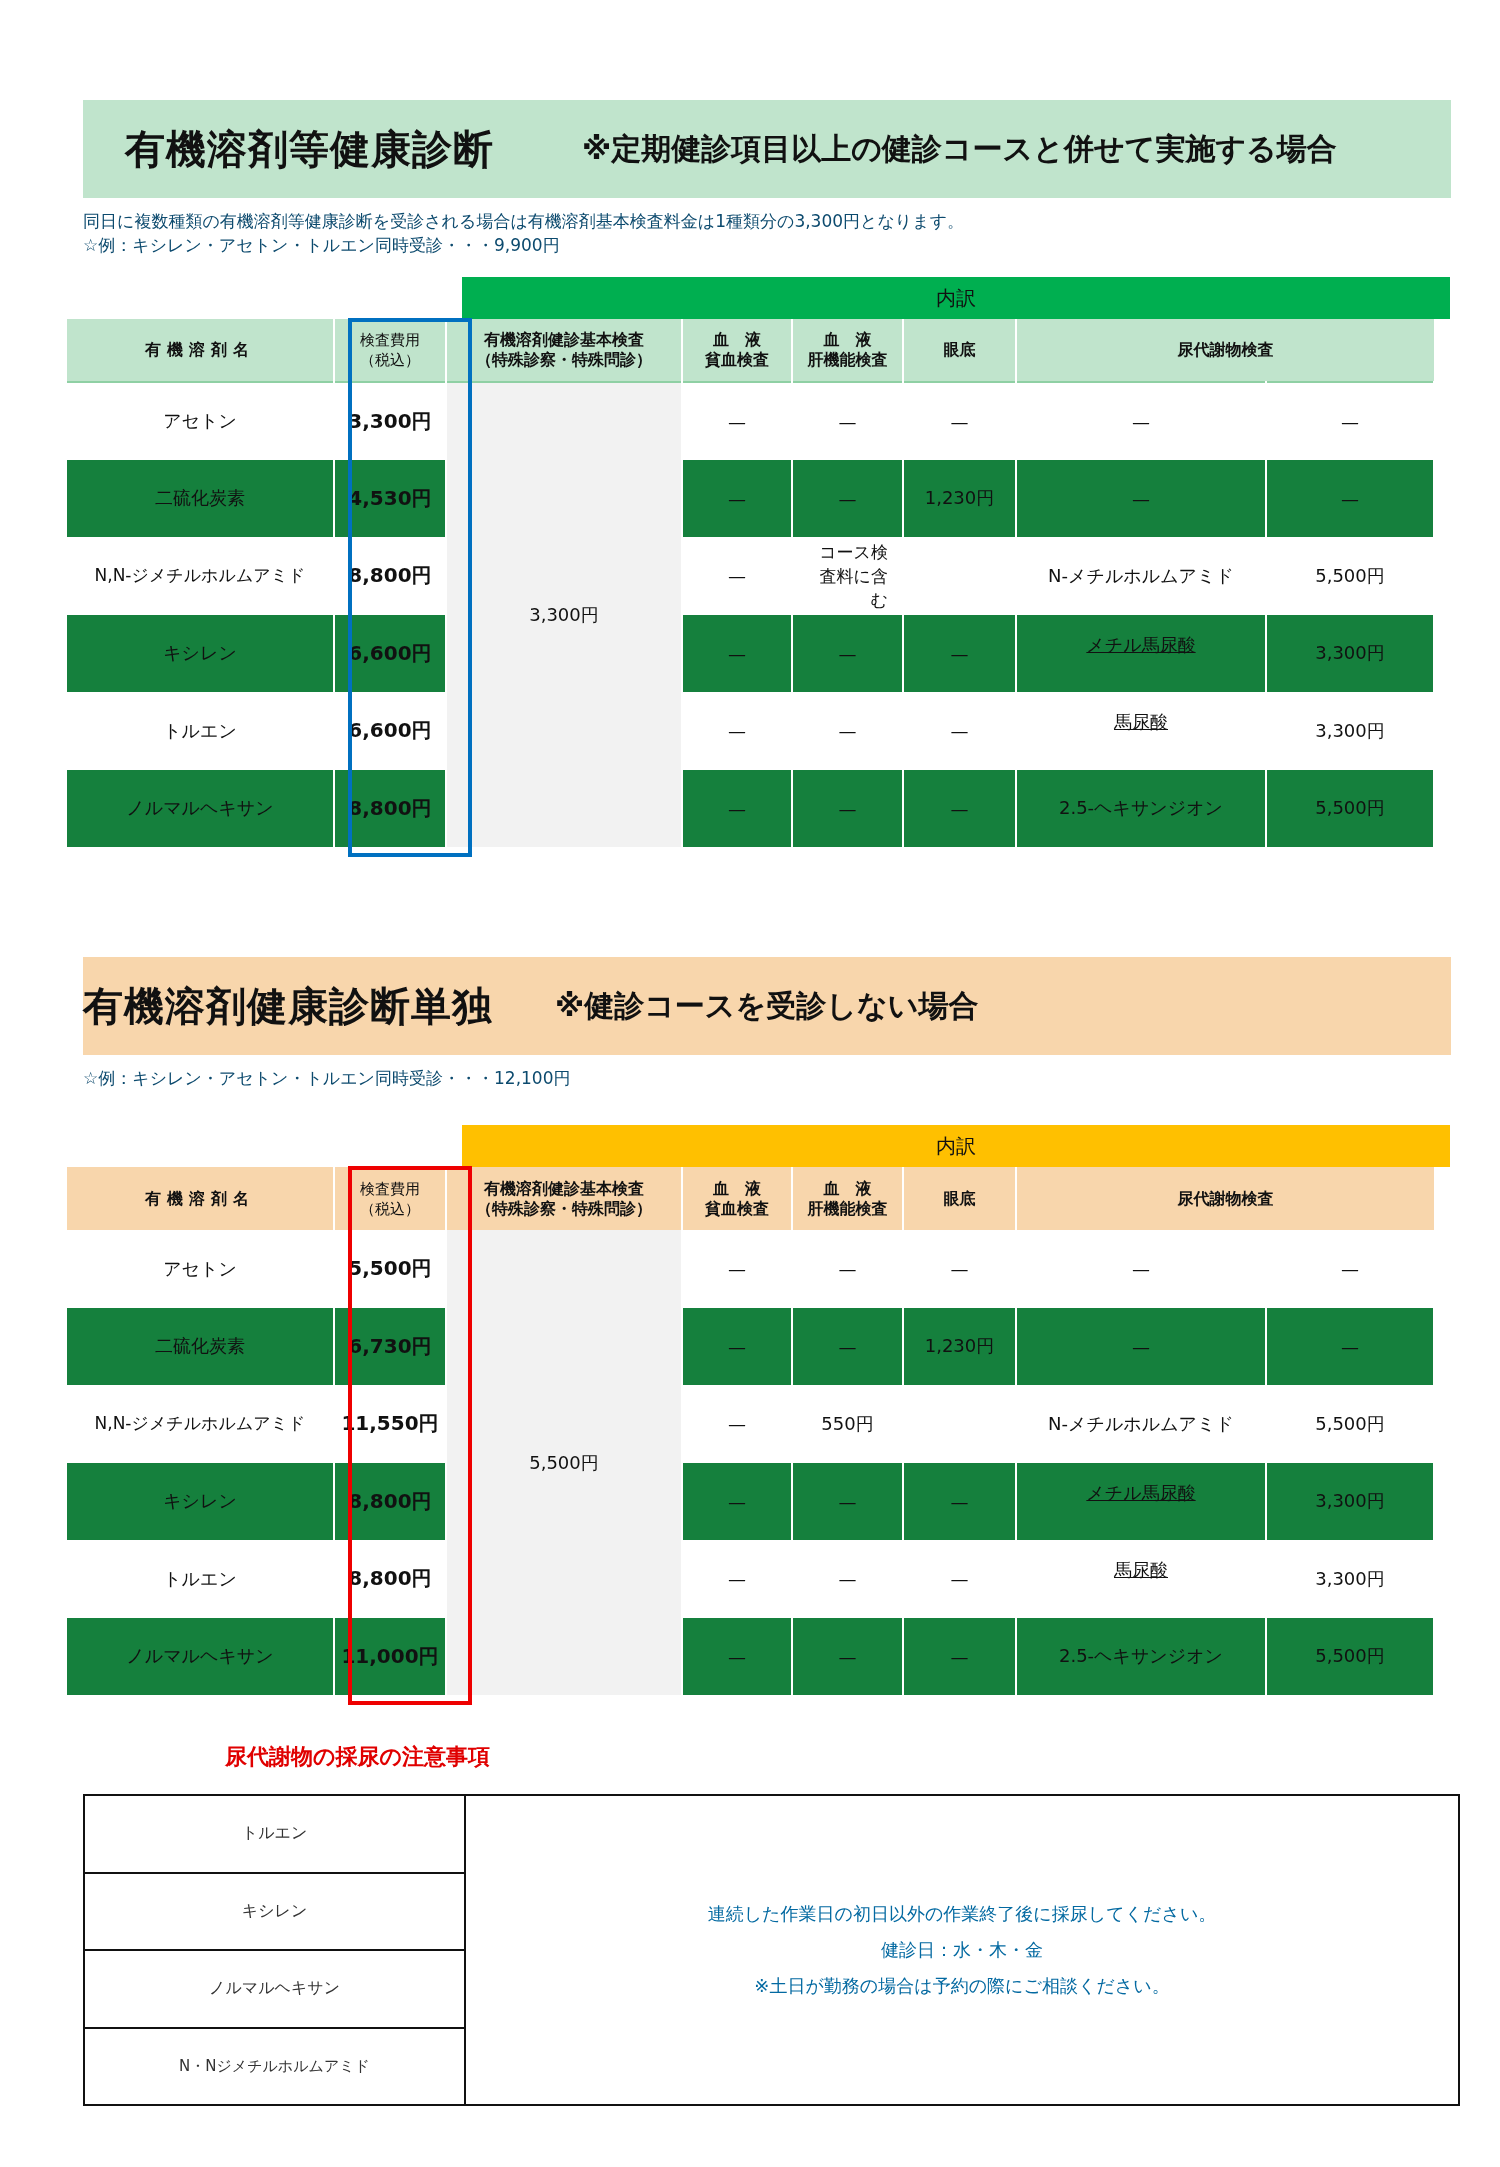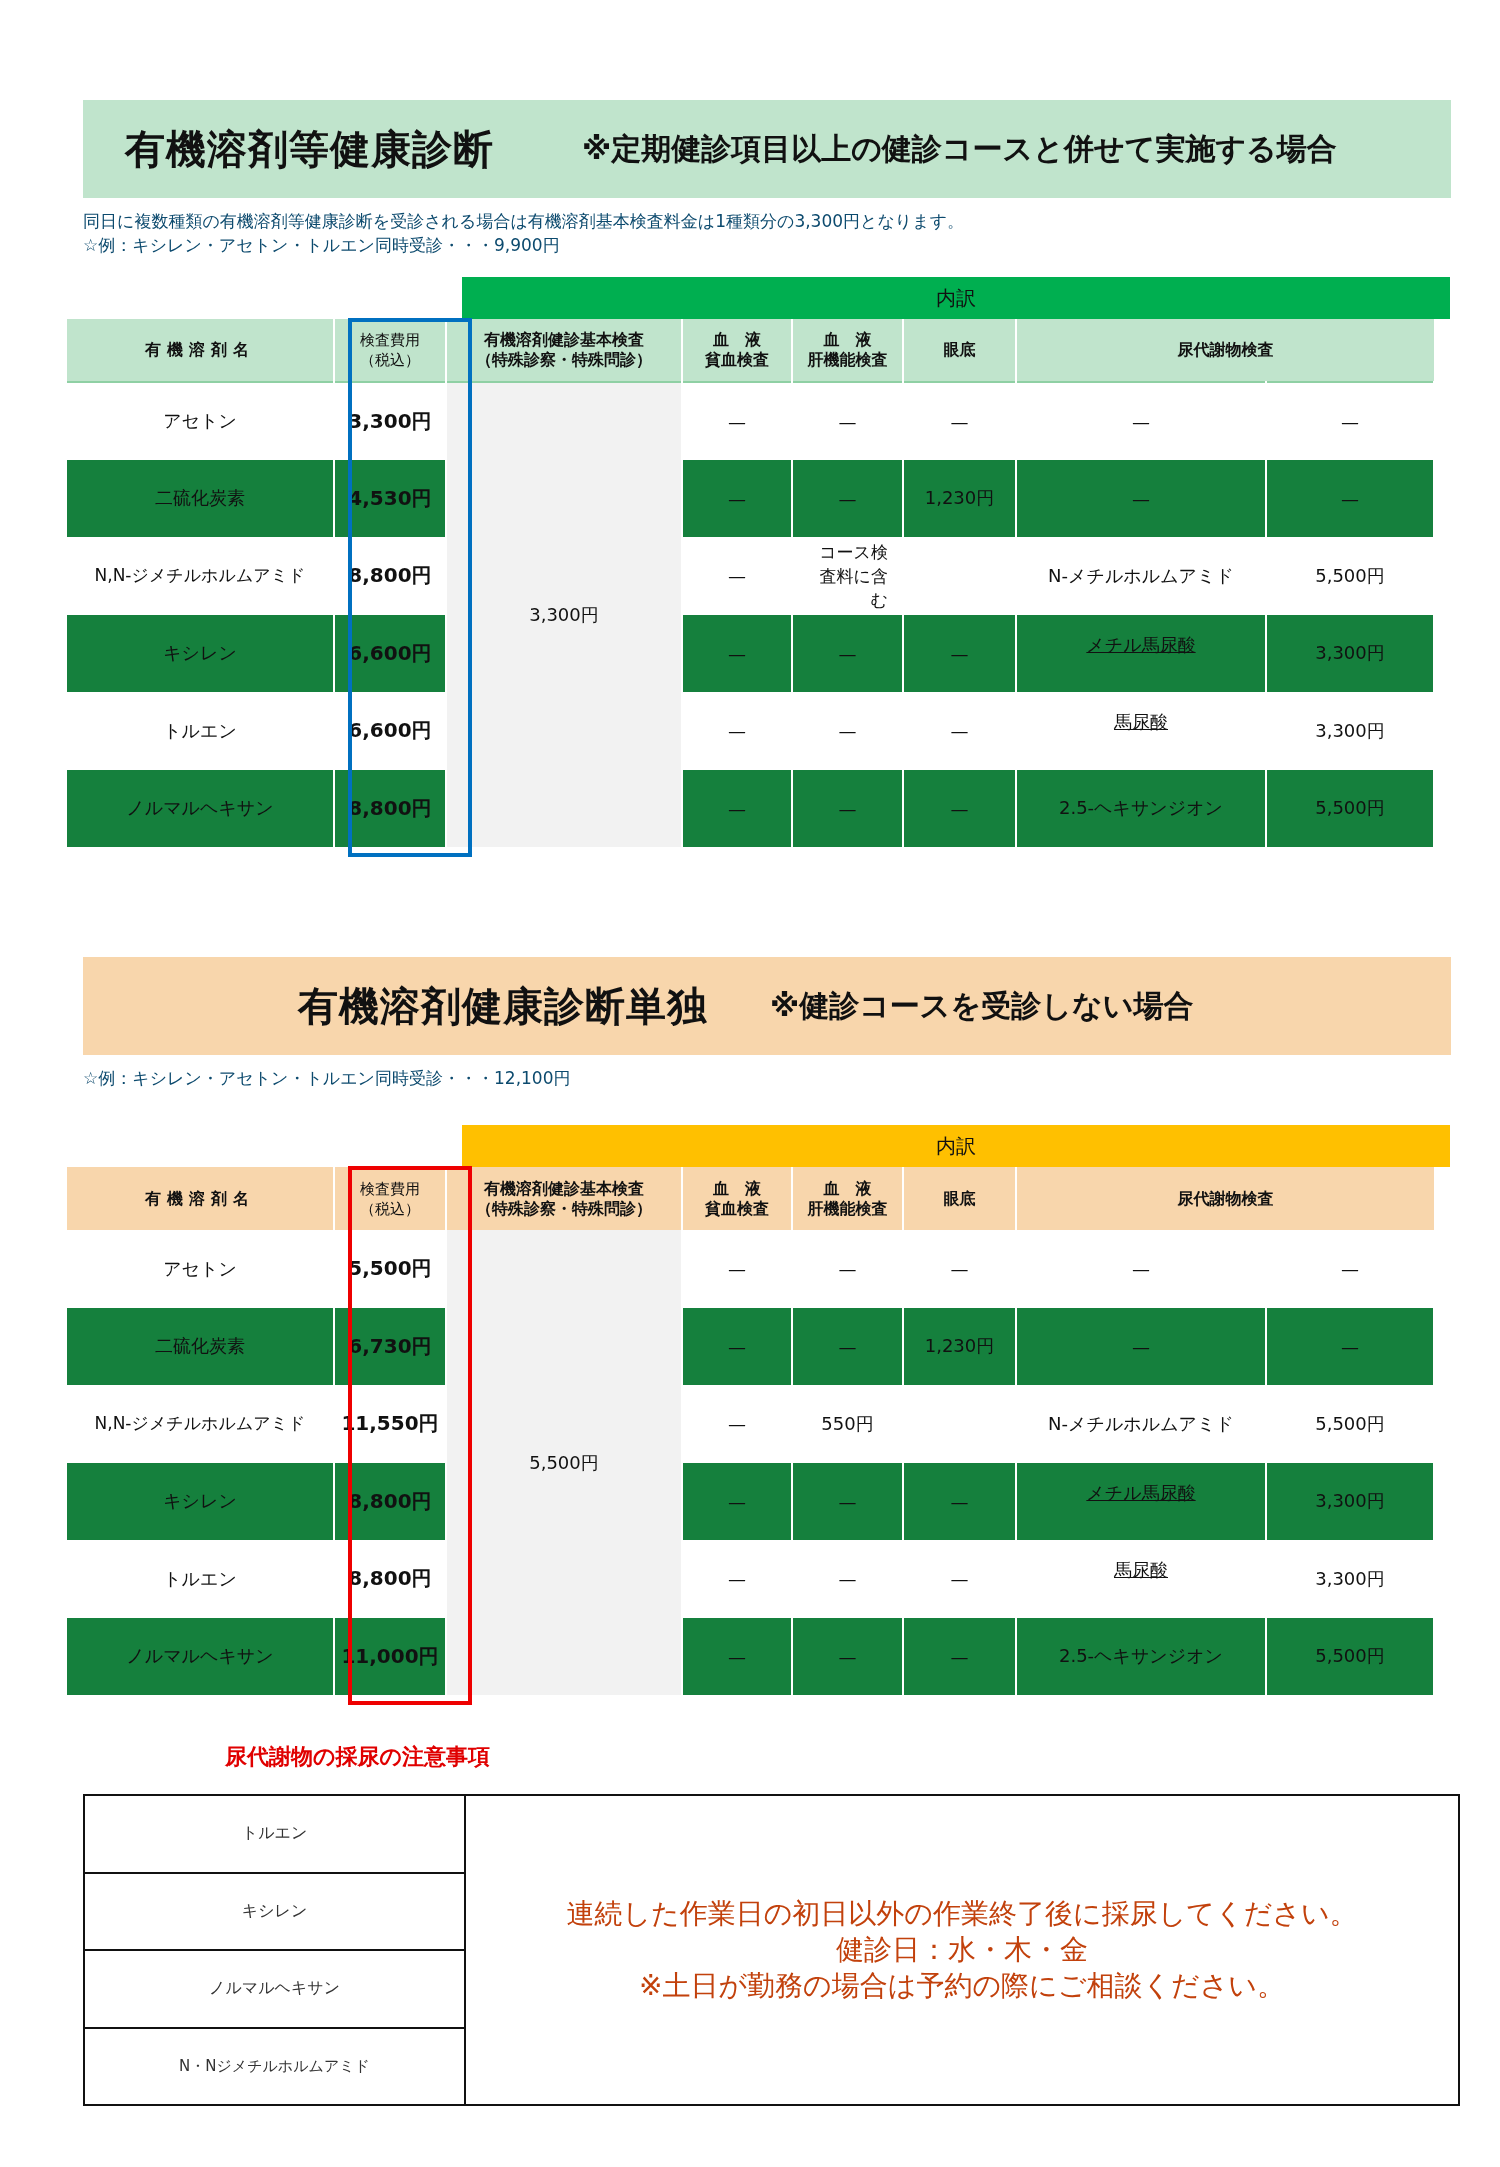--- a/index.html
+++ b/index.html
@@ -22,21 +22,21 @@
   table.grid tr.odd td { background:#ffffff; }
   table.grid tr.even td { background:#15803d;margin-top:21px; }
   table.grid tr.even td.base, table.grid tr.odd td.base { background:#f2f2f2; }
   table.grid td.urinename { vertical-align:middle; }
   table.grid td.urinename.top { vertical-align:top; padding-top:18px;text-decoration:underline; }
   .costbox { position:absolute; left:348px; width:116px; border:4px solid; pointer-events:none; }
   .care-title { left:225px; top:1742px; font-size:22px; font-weight:bold; color:#e00000; }
   table.care { position:absolute; left:83px; top:1794px; width:1375px; border-collapse:collapse; table-layout:fixed; }
   table.care td { border:2px solid #111; text-align:center; vertical-align:middle; box-sizing:border-box; }
   table.care td.sub { height:77.5px; font-size:16px; color:#333; }
-  table.care td.msg { font-size:28px; line-height:36px; color:#c2410c; }
+  table.care td.msg { font-size:18px; line-height:36px; color:#0369a1; }
 </style>
 </head>
 <body>
 
 <div class="abs banner" style="top:100px;background:#c0e4cc;">
   <span class="title" style="margin-left:42px;">有機溶剤等健康診断</span>
   <span class="sub" style="margin-left:88px;">※定期健診項目以上の健診コースと併せて実施する場合</span>
 </div>
 <div class="abs notes" style="top:209px;">
   <div>同日に複数種類の有機溶剤等健康診断を受診される場合は有機溶剤基本検査料金は1種類分の3,300円となります。</div>
@@ -134,21 +134,21 @@
       <td>—</td>
       <td>—</td>
       <td class="urinename">2.5-ヘキサンジオン</td>
       <td>5,500円</td>
     </tr>
   </tbody>
 </table>
 <div class="costbox" style="top:318px;height:531px;border-color:#0070c0;"></div>
 
 <div class="abs banner" style="top:957px;background:#f8d6ac;">
-  <span class="title" style="margin-left:215px;">有機溶剤健康診断単独</span>
+  <span class="title" style="">有機溶剤健康診断単独</span>
   <span class="sub" style="margin-left:62px;">※健診コースを受診しない場合</span>
 </div>
 <div class="abs notes" style="top:1066px;">
   <div>☆例：キシレン・アセトン・トルエン同時受診・・・12,100円</div>
 </div>
 <div class="abs uchiwake" style="top:1125px;background:#ffc000;">
   <span>内訳</span>
 </div>
 
 <table class="grid" style="top:1167px;width:1367px;">

